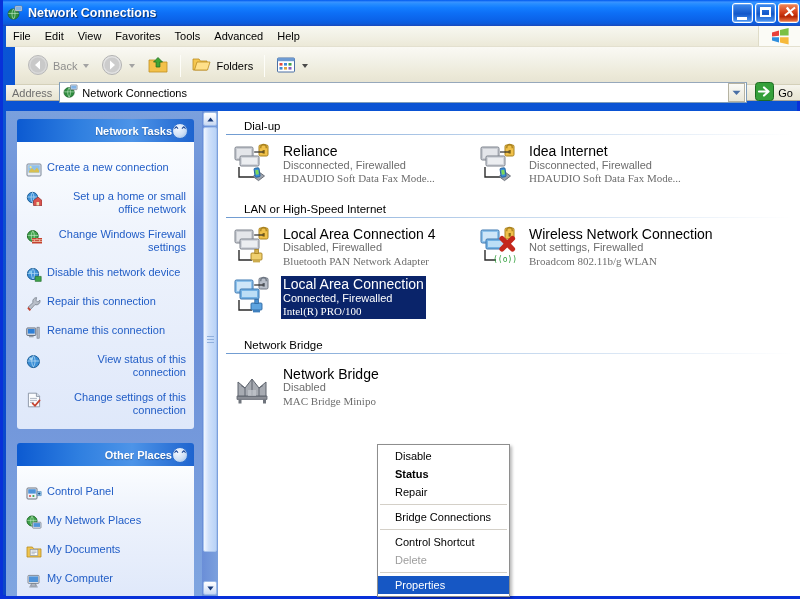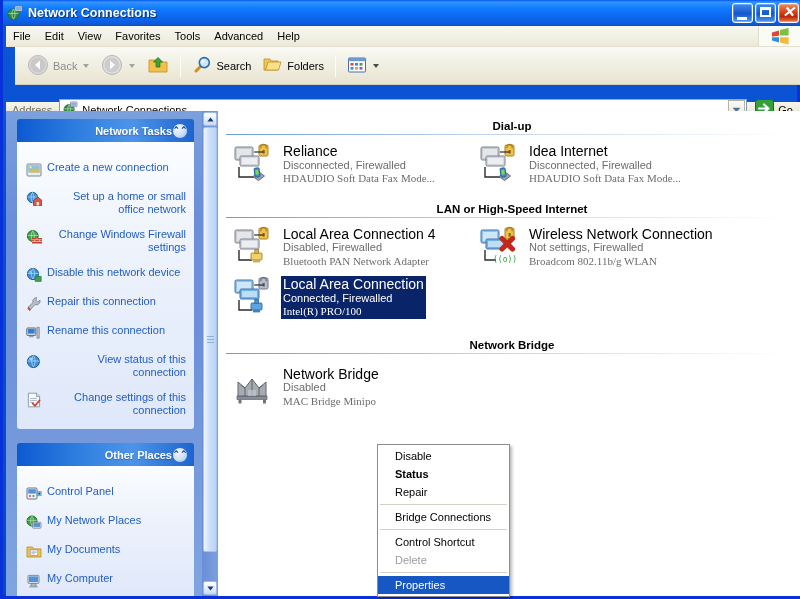--- a/index.html
+++ b/index.html
@@ -86,21 +86,21 @@
               border-right: 1px solid #fdfdf8; }
   .tri-down {
     width: 0; height: 0; border-left: 3.5px solid transparent;
     border-right: 3.5px solid transparent; border-top: 4px solid #4a4a4a;
     margin-left: 2px;
   }
   .tri-down.dis { border-top-color: #a3a3a3; }
 
   
   #addressbar {
-    position: absolute; left: 3px; top: 102px; width: 794px; height: 16px;
+    position: absolute; left: 3px; top: 85px; width: 794px; height: 16px;
     background: linear-gradient(180deg,#f6f5ee 0%,#eceada 60%,#e8e5d4 100%);
     display: flex; align-items: center; border-bottom: 1px solid #aca899;
   }
   #addr-label { color: #6e6e6e; padding: 0 7px 0 6px; font-size: 11px; }
   #addr-field {
     flex: 1 1 auto; height: 21px; background: #fff;
     border: 1px solid #7f9db9; border-top-color: #96a8bb;
     display: flex; align-items: center; margin-right: 0px;
   }
   #addr-field .aicon { margin: 0 4px 0 3px; }
@@ -183,21 +183,21 @@
     background: repeating-linear-gradient(180deg,#8fafdd 0 1px,transparent 1px 3px);
   }
 
   
   #content {
     position: absolute; left: 212px; top: 0; width: 582px; height: 485px;
     background: #fff; overflow: hidden;
   }
   .sect-head {
     margin: 0 20px; padding: 9px 0 2px 6px;
-    font-weight: bold; font-size: 11.5px; color: #000; text-align: center;
+    font-weight: normal; font-size: 11.5px; color: #000;
   }
   .sect-rule {
     margin: 0 8px 0 8px; height: 1px;
     background: linear-gradient(90deg,#6f9bd1 0%,#bdd3ec 45%,#ffffff 100%);
   }
   .grid { display: flex; flex-wrap: wrap; padding: 8px 0 0 14px; }
   .conn {
     display: flex; align-items: flex-start; width: 246px; gap: 7px;
     margin-bottom: 8px; cursor: default;
   }
@@ -301,30 +301,20 @@
       <span>
         <svg width="22" height="20" viewBox="0 0 22 20">
           <path d="M2 5h6l1.6 2H20v10H2z" fill="#f3c14a" stroke="#c08f22" stroke-width="0.8"></path>
           <path d="M11 2.5 15.5 7h-2.6v5h-3.8V7H6.5z" fill="#3fa535" stroke="#24701f" stroke-width="0.8"></path>
         </svg>
       </span>
     </div>
     <i class="tbar-sep"></i>
     <div class="tbar-btn">
       <span>
-        <svg width="20" height="20" viewBox="0 0 20 20">
-          <line x1="4" y1="16" x2="9" y2="11" stroke="#d98c1e" stroke-width="3" stroke-linecap="round"></line>
-          <circle cx="12.3" cy="7.6" r="5" fill="#cfe6f7" stroke="#2d6ea8" stroke-width="1.6"></circle>
-          <circle cx="10.6" cy="6" r="1.7" fill="#ffffff" opacity=".85"></circle>
-        </svg>
-      </span>
-      <span>Search</span>
-    </div>
-    <div class="tbar-btn">
-      <span>
         <svg width="20" height="18" viewBox="0 0 20 18">
           <path d="M1 3h6l1.4 2H15v9H1z" fill="#f5c64f" stroke="#bb8d22" stroke-width="0.8"></path>
           <path d="M5 6h13l-2.5 8H2.5z" fill="#ffe08a" stroke="#bb8d22" stroke-width="0.8"></path>
         </svg>
       </span>
       <span>Folders</span>
     </div>
     <i class="tbar-sep"></i>
     <div class="tbar-btn">
       <span>

